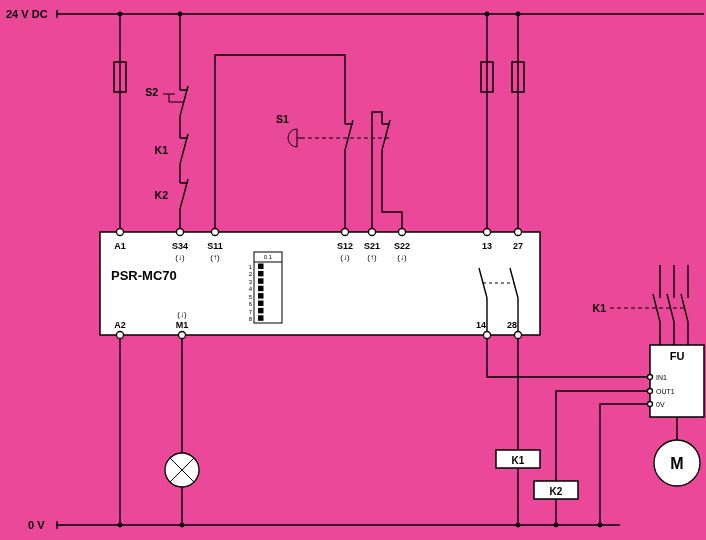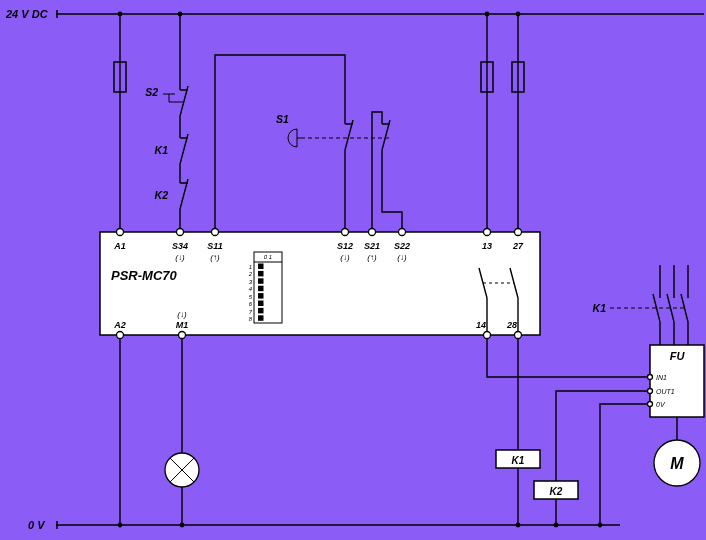--- a/index.html
+++ b/index.html
@@ -1,16 +1,16 @@
 <!DOCTYPE html>
 <html><head>
 <meta charset="utf-8">
 <style>
   html,body{margin:0;padding:0;background:#fff;}
-  .stage{position:relative;width:706px;height:540px;background:#8b5cf6;overflow:hidden;font-style:italic;}
+  .stage{position:relative;width:706px;height:540px;background:#ec4899;overflow:hidden;}
   svg{display:block;}
   svg text{font-family:"Liberation Sans","DejaVu Sans",sans-serif;fill:#000;}
   .w{stroke:#000;stroke-width:1.4;fill:none;}
   .w2{stroke:#000;stroke-width:1.5;fill:none;}
   .dash{stroke:#000;stroke-width:1.2;fill:none;stroke-dasharray:4 3;}
   .term{fill:#fff;stroke:#000;stroke-width:1.3;}
   .dot{fill:#000;stroke:none;}
   .box{fill:#fff;stroke:#000;stroke-width:1.5;}
   .thin{stroke:#000;stroke-width:1;fill:none;}
   .rail-lbl{font-size:11px;font-weight:bold;}

